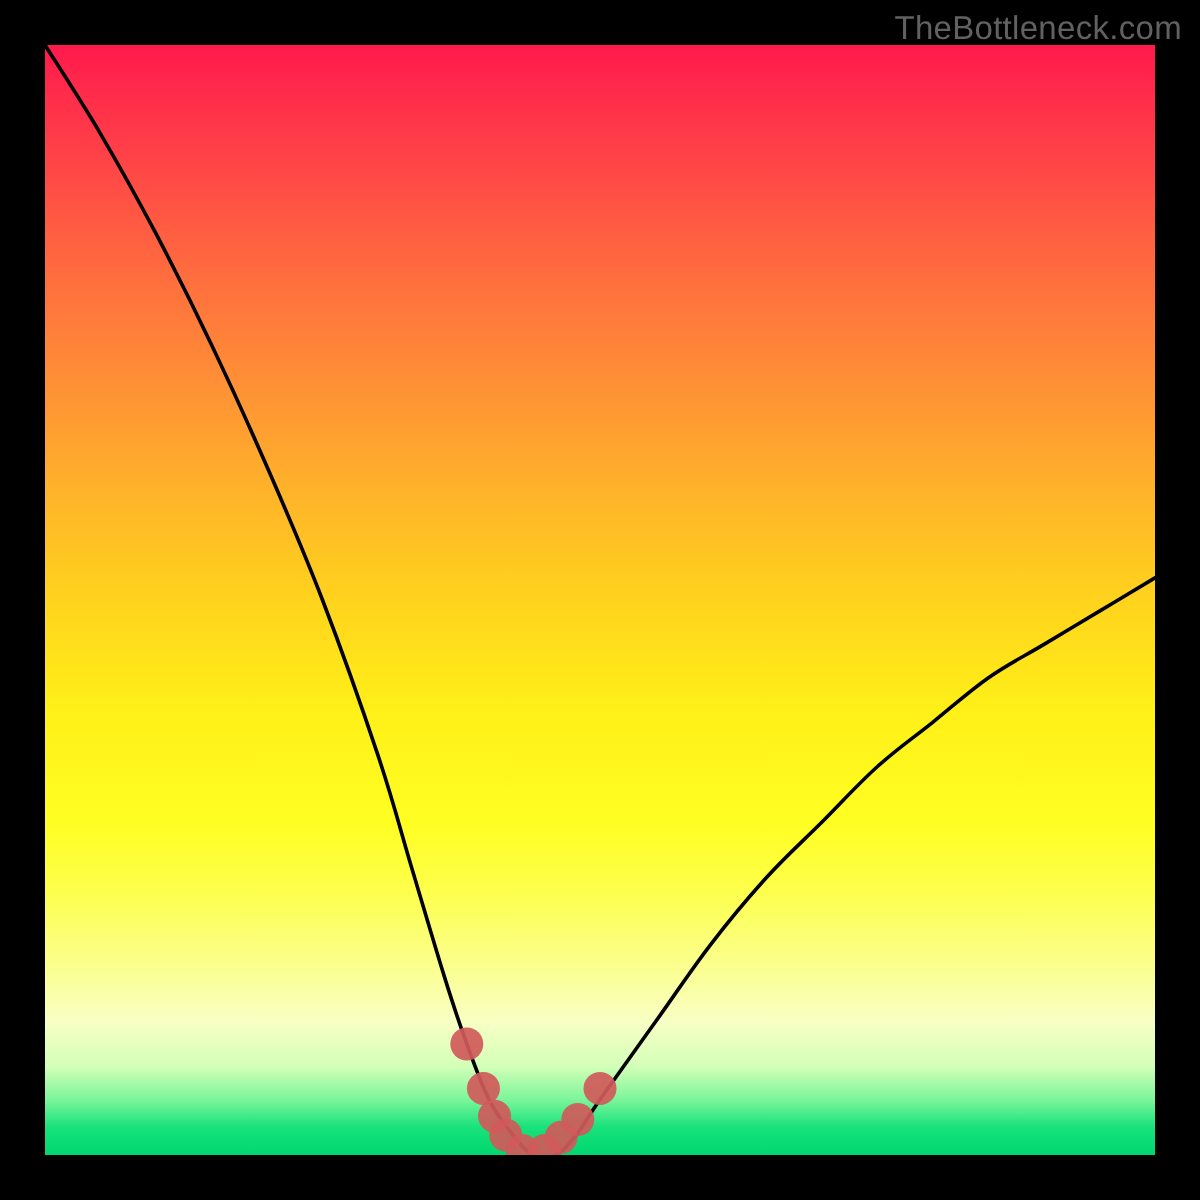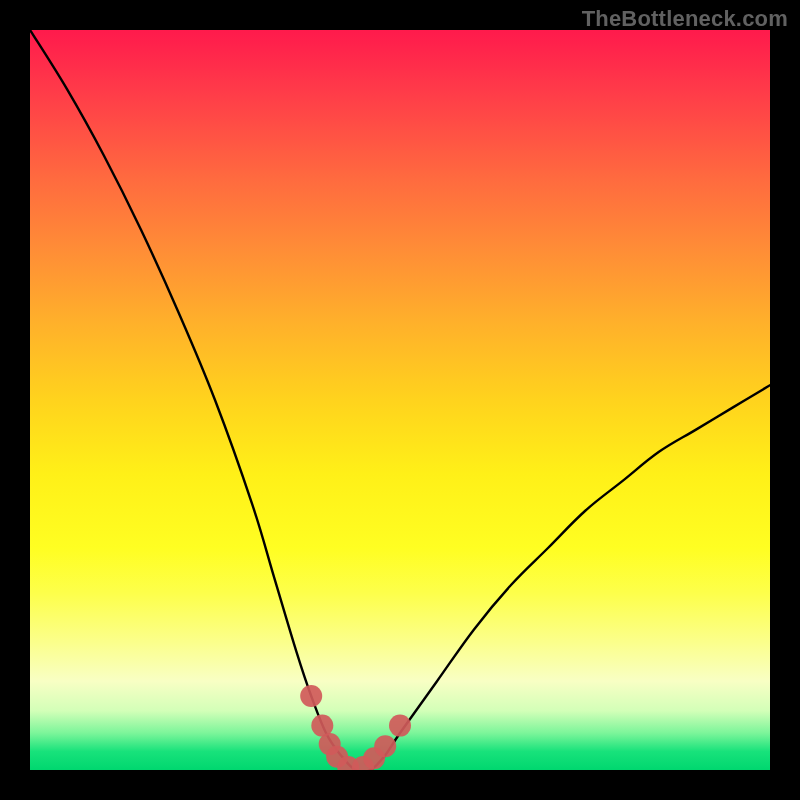--- a/index.html
+++ b/index.html
@@ -3,21 +3,20 @@
 <meta charset="utf-8">
 <style>
   * { margin: 0; padding: 0; box-sizing: border-box; }
   html, body { width: 800px; height: 800px; overflow: hidden; background: #000; }
 
   .stage {
     position: relative;
     width: 800px;
     height: 704px;
     background: #000;
-    font-weight: bold;
   }
 
   .watermark {
     position: absolute;
     top: 6px;
     right: 12px;
     font-family: Arial, Helvetica, sans-serif;
     font-size: 22px;
     color: #616161;
     letter-spacing: 0.2px;

